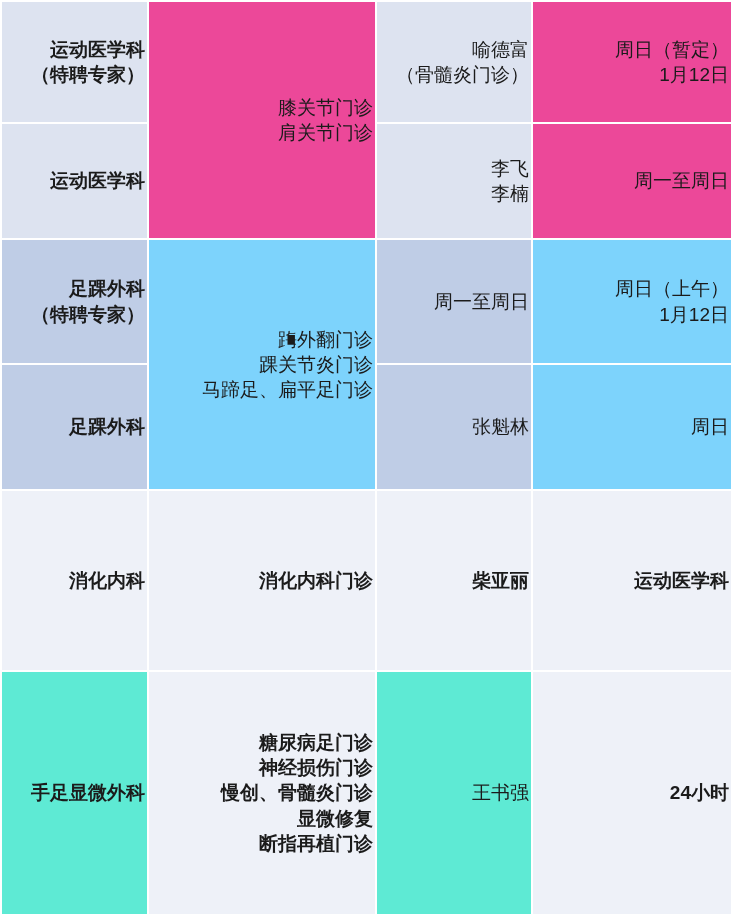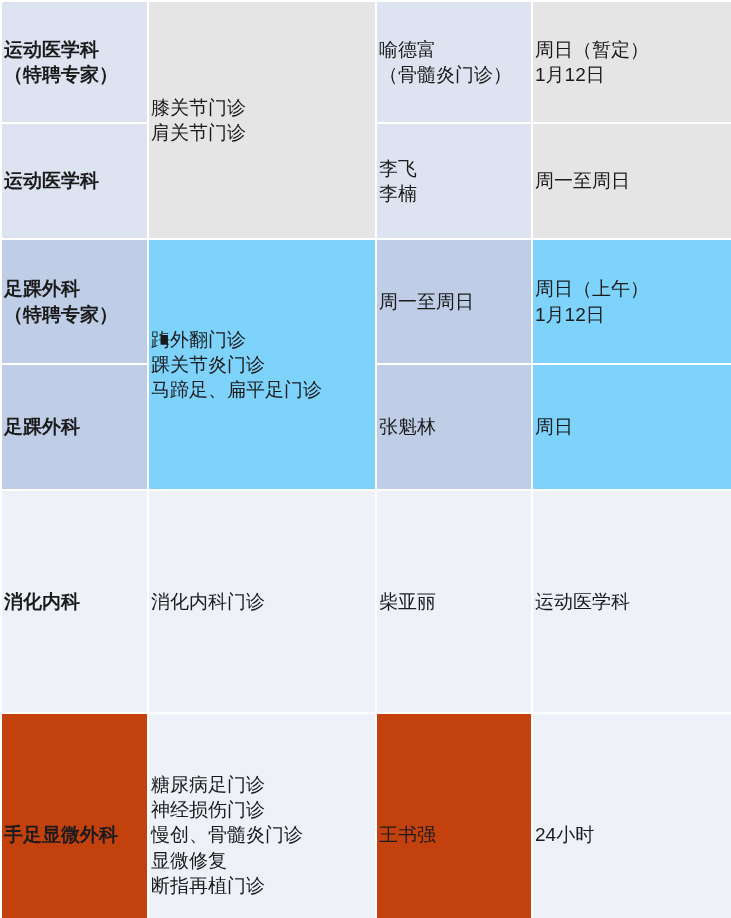--- a/index.html
+++ b/index.html
@@ -13,42 +13,42 @@
     font-family: "Liberation Sans", "DejaVu Sans", sans-serif;
     overflow: hidden;
   }
   #schedule-table {
     border-collapse: collapse;
     width: 731px;
     table-layout: fixed;
   }
   #schedule-table td {
     border: 2px solid #ffffff;
-    text-align: left;
+    text-align: right;
     vertical-align: middle;
     font-size: 19px;
     line-height: 1.32;
     color: #1b1b1b;
     padding: 4px 2px;
     white-space: pre-line;
     word-break: keep-all;
   }
   
   col.c-dept  { width: 147px; }
   col.c-clinic{ width: 228px; }
   col.c-doc   { width: 156px; }
   col.c-time  { width: 200px; }
 
   
   .tone-a { background: #dde3f0; }   
-  .tone-b { background: #e5e5e5; }   
+  .tone-b { background: #ec4899; }   
   .tone-c { background: #7dd3fc; }   
   .tone-d { background: #bfcde6; }   
-  .tone-e { background: #eef1f8; }   
-  .tone-f { background: #c2410c; }
+  .tone-e { background: #eef1f8; font-weight: bold; }   
+  .tone-f { background: #5eead4; }
   .tone-g = {}
 
   .dept {
     color: #2e5fa3;
     font-weight: bold;
     font-size: 19px;
   }
 </style>
 </head>
 <body>
@@ -90,21 +90,21 @@
       <td class="tone-c">周日（上午）
 1月12日</td>
     </tr>
 
     <tr style="height:126px;">
       <td class="tone-d dept">足踝外科</td>
       <td class="tone-d">张魁林</td>
       <td class="tone-c">周日</td>
     </tr>
 
-    <tr style="height:223px;">
+    <tr style="height:181px;">
       <td class="tone-e dept">消化内科</td>
       <td class="tone-e">消化内科门诊</td>
       <td class="tone-e">柴亚丽</td>
       <td class="tone-e">运动医学科</td>
     </tr>
 
     <tr style="height:244px;">
       <td class="tone-f dept">手足显微外科</td>
       <td class="tone-e">糖尿病足门诊
 神经损伤门诊

